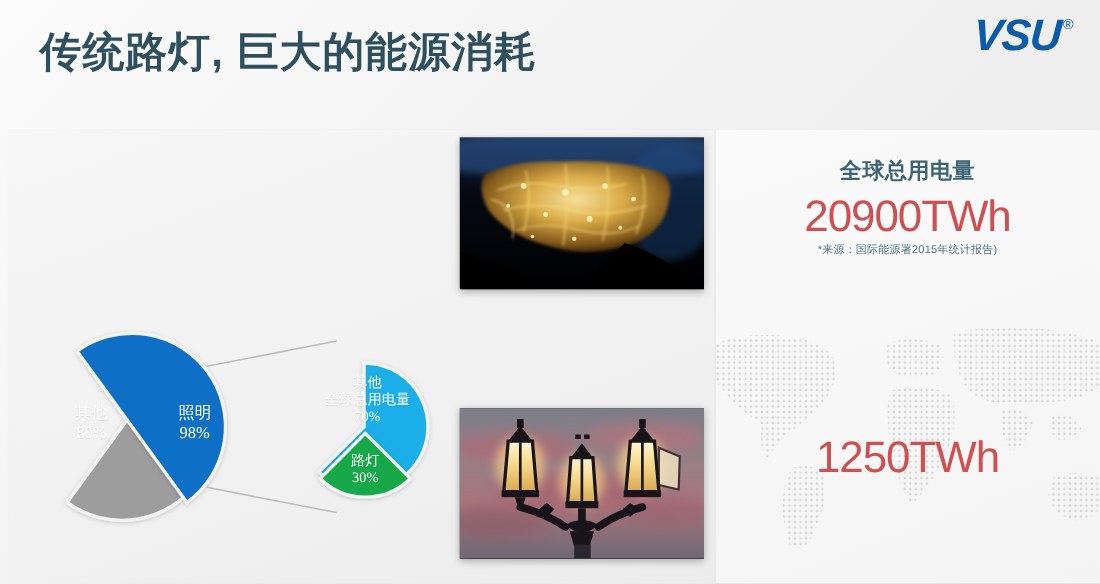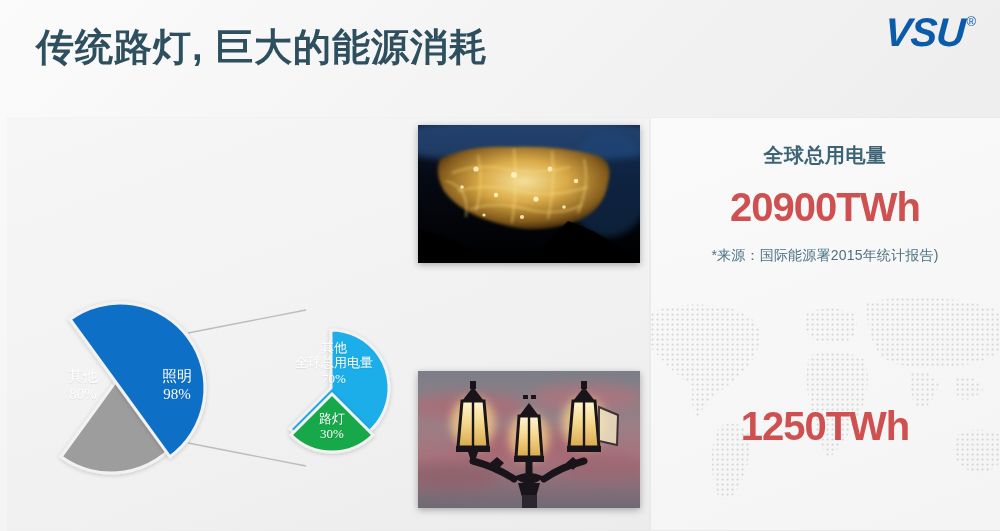--- a/index.html
+++ b/index.html
@@ -119,27 +119,26 @@
     font-size: 20px;
     font-weight: bold;
     color: #3d6475;
     letter-spacing: 0.5px;
   }
   .stat-value {
     font-size: 40px;
     color: #cf5050;
     line-height: 1.12;
     letter-spacing: -1px;
-    margin-top: 16px;
-    font-weight: bold;
+    margin-top: 6px;
   }
   .stat-note {
-    font-size: 14px;
+    font-size: 10px;
     color: #4a7184;
-    margin-top: 17px;
+    margin-top: 0;
     letter-spacing: 0.2px;
   }
 </style>
 </head>
 <body>
 
 <div id="slide-title">传统路灯, 巨大的能源消耗</div>
 
 <div id="brand-logo">
   <span class="logo-text">VSU</span>

